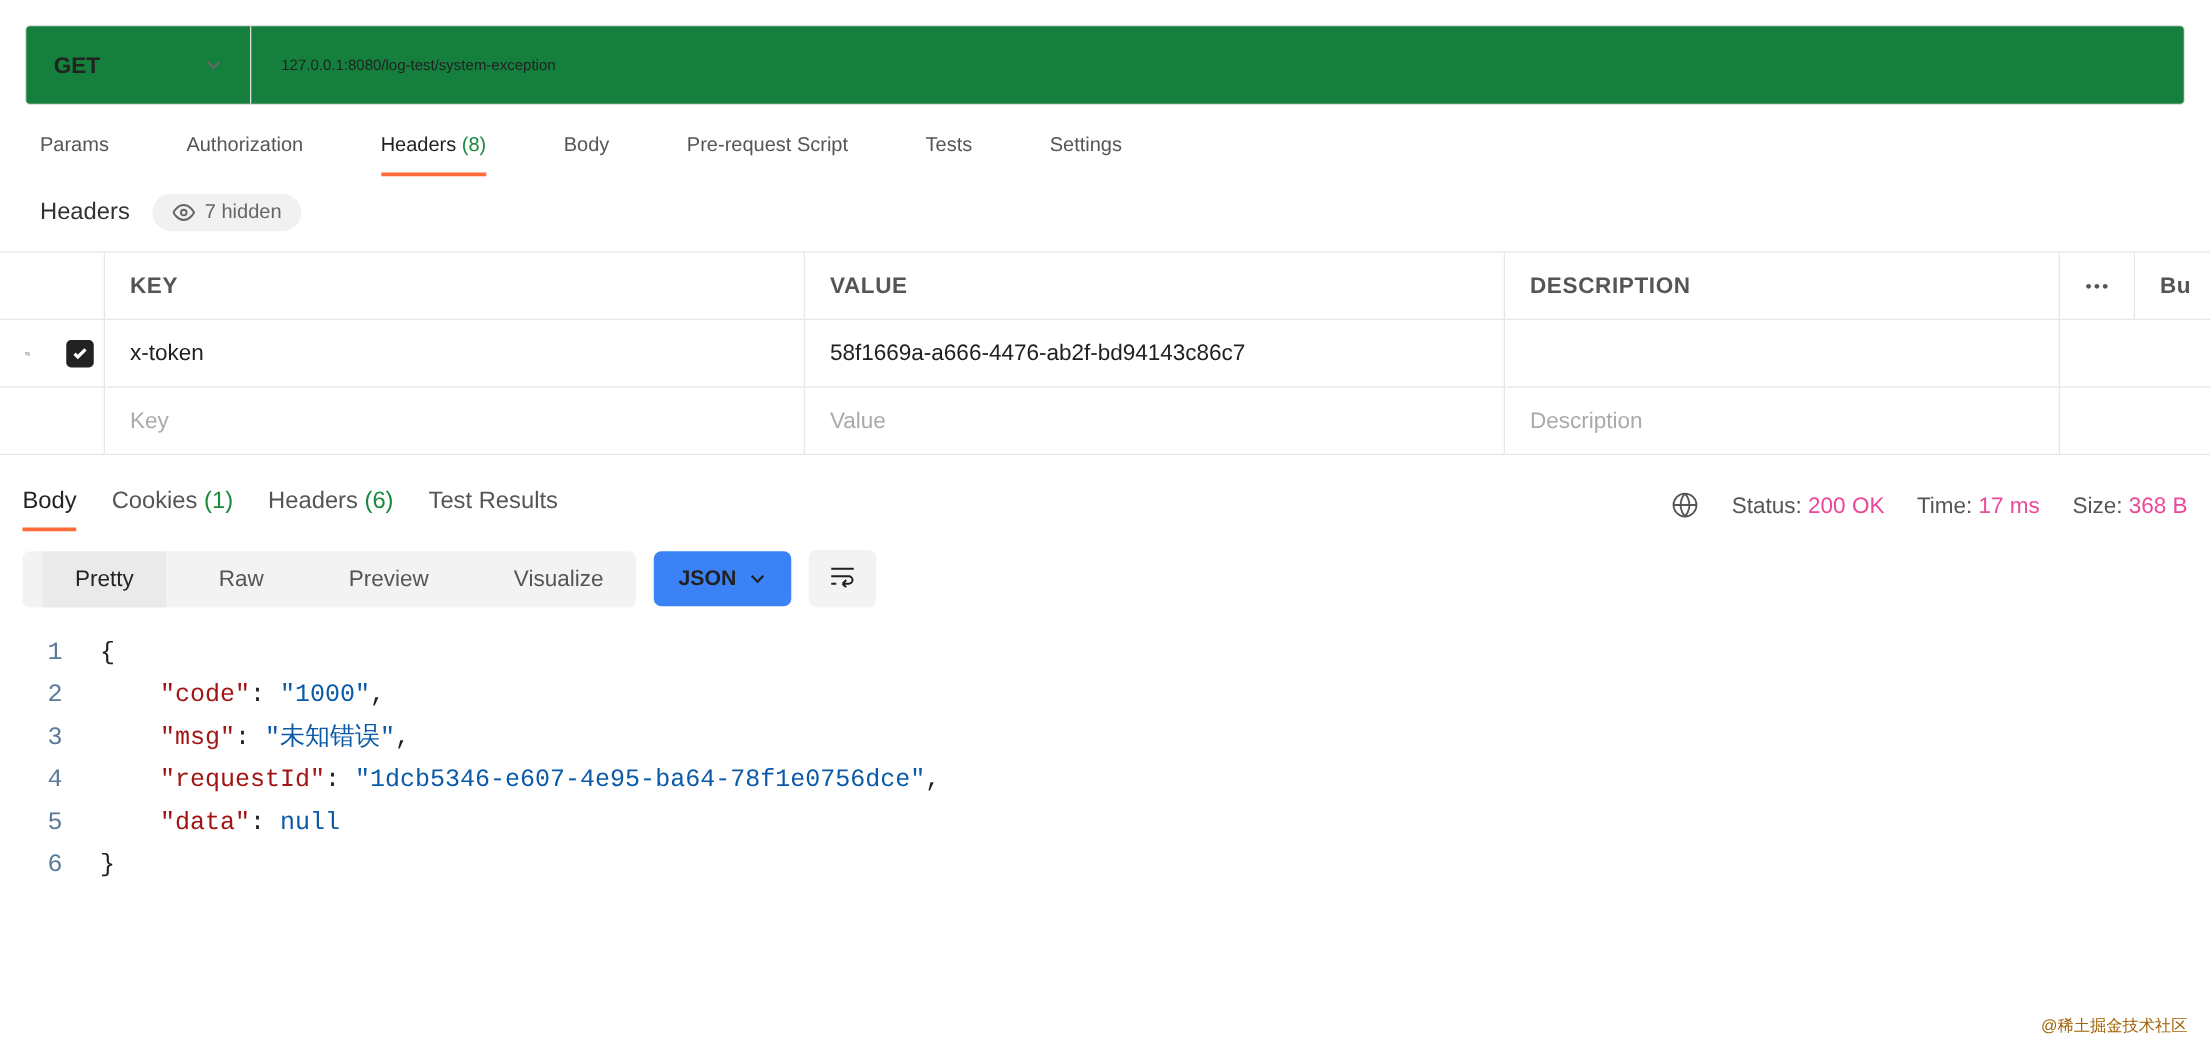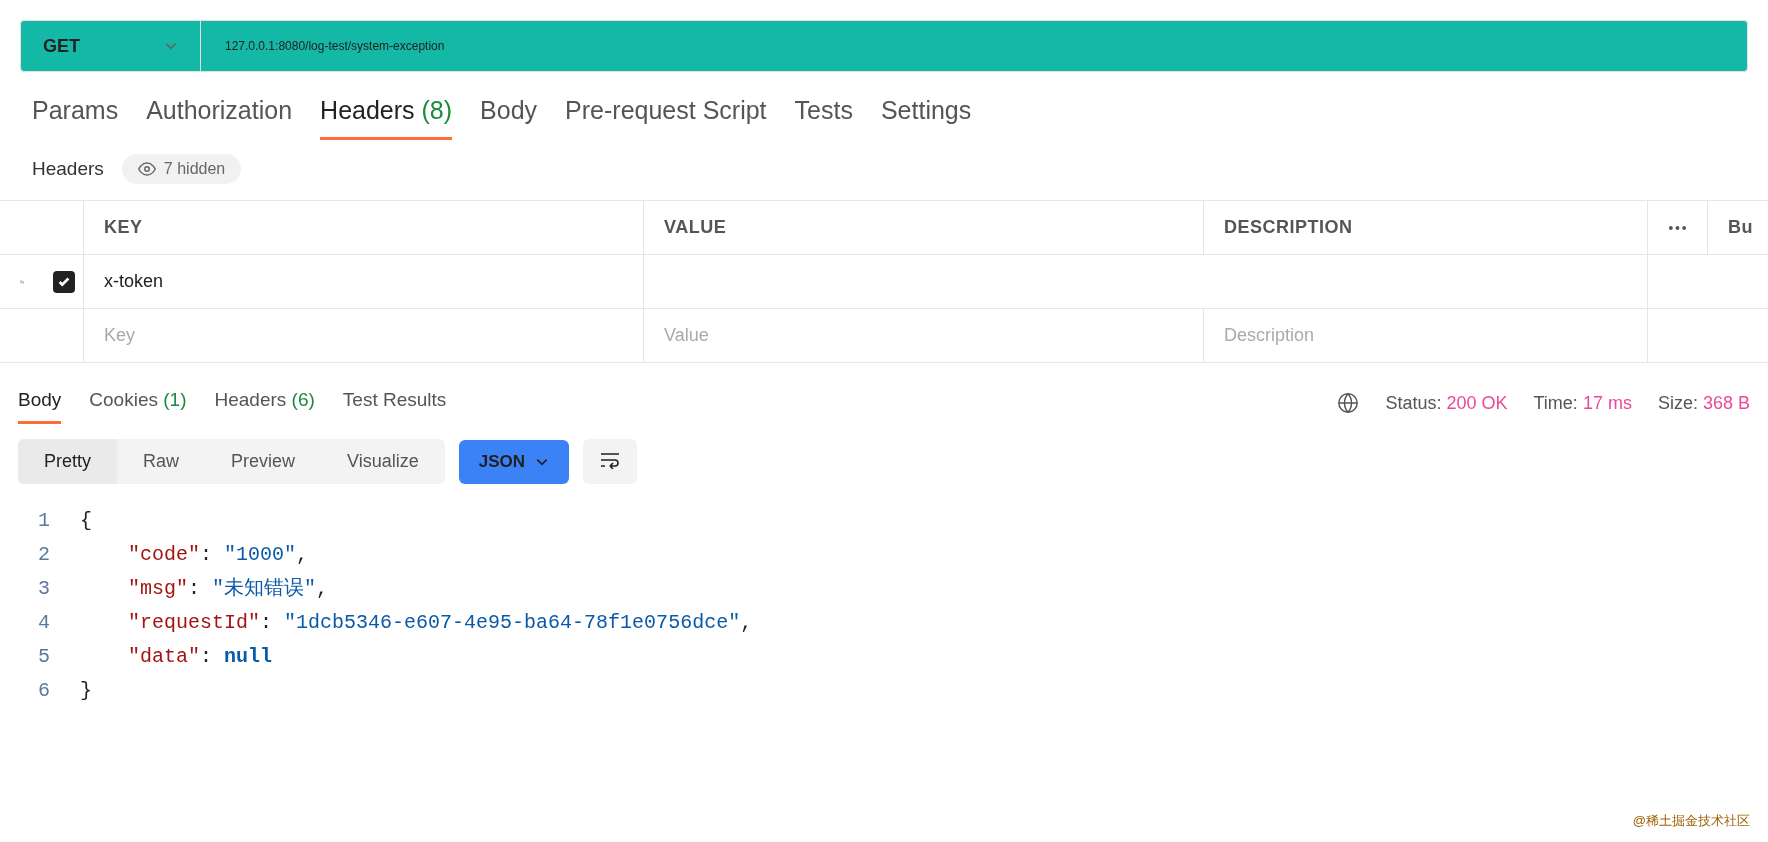--- a/index.html
+++ b/index.html
@@ -1,23 +1,23 @@
 <!DOCTYPE html>
 <html><head>
 <meta charset="utf-8">
 <style>
 * { margin: 0; padding: 0; box-sizing: border-box; }
 body { font-family: -apple-system, BlinkMacSystemFont, "Segoe UI", Helvetica, Arial, sans-serif; background: #fff; color: #212121; font-size: 15px; }
 
-.request-bar { display: flex; margin: 20px 20px 0 20px; border: 1px solid #e0e0e0; border-radius: 4px; background: #14b8a6; height: 52px; align-items: center; }
+.request-bar { display: flex; margin: 20px 20px 0 20px; border: 1px solid #e0e0e0; border-radius: 4px; background: #15803d; height: 64px; align-items: center; }
 .method-select { display: flex; align-items: center; padding: 0 22px; font-weight: 700; font-size: 18px; color: #222; cursor: pointer; border-right: 1px solid #e0e0e0; height: 100%; min-width: 180px; justify-content: space-between; }
 .method-select .chev { width: 14px; height: 14px; display: inline-flex; align-items: center; justify-content: center; color: #666; }
 .url-input { flex: 1; padding: 0 24px; font-size: 12px; color: #212121; background: transparent; border: none; outline: none; height: 100%; }
 
-.req-tabs { display: flex; gap: 28px; padding: 18px 32px 0 32px; border-bottom: 1px solid transparent; font-size: 25px; }
+.req-tabs { display: flex; gap: 62px; padding: 18px 32px 0 32px; border-bottom: 1px solid transparent; font-size: 16px; }
 .req-tab { padding: 6px 0 14px 0; cursor: pointer; color: #555; position: relative; }
 .req-tab.active { color: #222; font-weight: 500; }
 .req-tab.active::after { content: ""; position: absolute; left: 0; right: 0; bottom: -1px; height: 3px; background: #ff6c37; }
 .req-tab .count { color: #1c8a3d; }
 
 .headers-subbar { display: flex; align-items: center; gap: 18px; padding: 14px 32px 16px 32px; font-size: 19px; }
 .headers-subbar .label { font-weight: 500; color: #333; }
 .hidden-pill { background: #f1f1f1; border-radius: 20px; padding: 6px 16px; font-size: 16px; color: #666; display: flex; align-items: center; gap: 8px; cursor: pointer; }
 .eye-icon { width: 18px; height: 18px; }
 
@@ -46,32 +46,32 @@
 .resp-tab.active { color: #222; font-weight: 500; }
 .resp-tab.active::after { content: ""; position: absolute; left: 0; right: 0; bottom: -1px; height: 3px; background: #ff6c37; }
 .resp-tab .count { color: #1c8a3d; }
 
 .resp-status { display: flex; align-items: center; gap: 26px; font-size: 18px; color: #555; }
 .resp-status .val { color: #ec4899; }
 .globe-icon { width: 22px; height: 22px; color: #555; cursor: pointer; }
 
 .view-bar { display: flex; align-items: center; gap: 14px; padding: 16px 18px; }
 .view-seg { display: flex; background: #f3f3f3; border-radius: 6px; overflow: hidden; }
-.view-btn { padding: 12px 26px; font-size: 18px; color: #555; cursor: pointer; }
+.view-btn { padding: 12px 26px; font-size: 18px; color: #555; cursor: pointer; margin-left: 16px; }
 .view-btn.active { background: #eaeaea; color: #222; }
 .fmt-select { display: flex; align-items: center; gap: 10px; background: #3b82f6; border-radius: 6px; padding: 12px 20px; font-weight: 700; font-size: 17px; cursor: pointer; }
 .wrap-btn { background: #f3f3f3; border-radius: 6px; padding: 12px 16px; cursor: pointer; }
 
 .code-area { padding: 4px 0 20px 0; font-family: "SFMono-Regular", Consolas, "Liberation Mono", Menlo, monospace; font-size: 20px; line-height: 1.7; }
 .code-line { display: flex; }
 .ln { width: 80px; text-align: right; padding-right: 30px; color: #5b7a9a; user-select: none; }
 .lc { flex: 1; white-space: pre; }
 .tok-key { color: #a31515; }
 .tok-str { color: #0b5aa8; }
-.tok-lit { color: #0b5aa8; font-weight: 700; text-align: center; }
+.tok-lit { color: #0b5aa8; font-weight: 400; text-align: center; }
 
 .footer-mark { position: fixed; right: 18px; bottom: 12px; font-size: 13px; color: #a16207; }
 </style>
 </head>
 <body>
 
 <div class="request-bar">
   <div class="method-select">
     <span>GET</span>
     <span class="chev">
@@ -130,20 +130,21 @@
         </svg>
     </div>
     <div class="ht-cell ht-check">
       <div class="checkbox">
         <svg viewBox="0 0 16 16" fill="none" stroke="currentColor" stroke-width="3">
             <path d="M3 8l3 3 7-7"></path>
           </svg>
       </div>
     </div>
     <div class="ht-cell ht-key">x-token</div>
+    <div class="ht-cell ht-value">58f1669a-a666-4476-ab2f-bd94143c86c7</div>
     <div class="ht-cell ht-desc"></div>
     <div class="ht-cell ht-more" style="border-right:none"></div>
     <div class="ht-cell ht-bulk"></div>
   </div>
 
   <div class="ht-row">
     <div class="ht-cell ht-two" style="border-right:1px solid #e6e6e6"></div>
     <div class="ht-cell ht-key placeholder">Key</div>
     <div class="ht-cell ht-value placeholder">Value</div>
     <div class="ht-cell ht-desc placeholder">Description</div>

